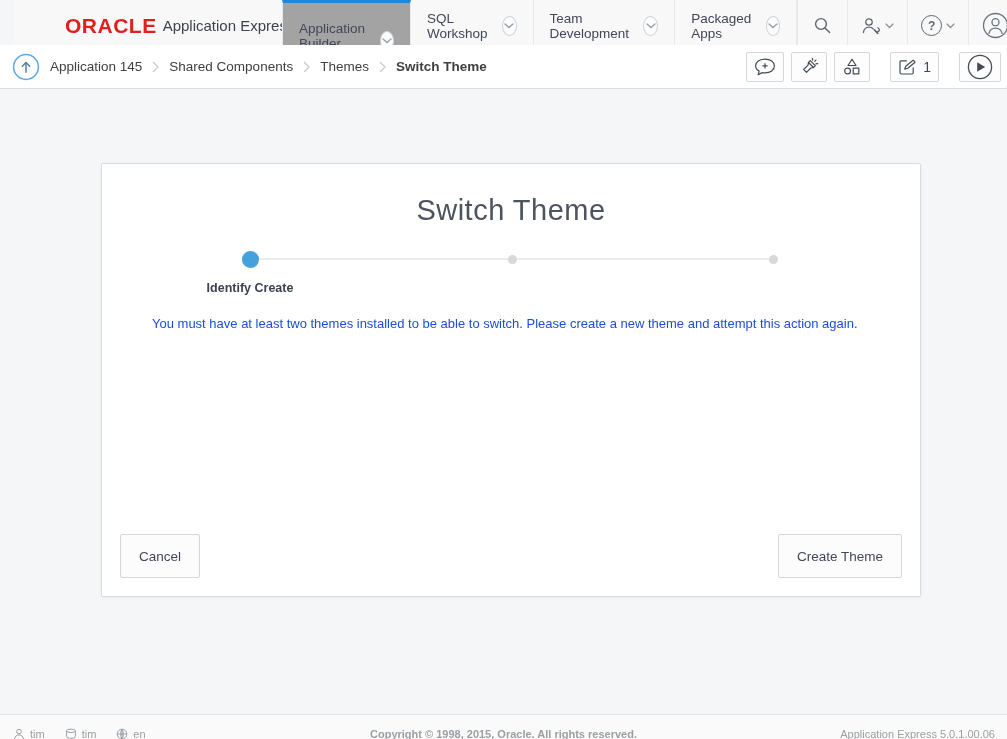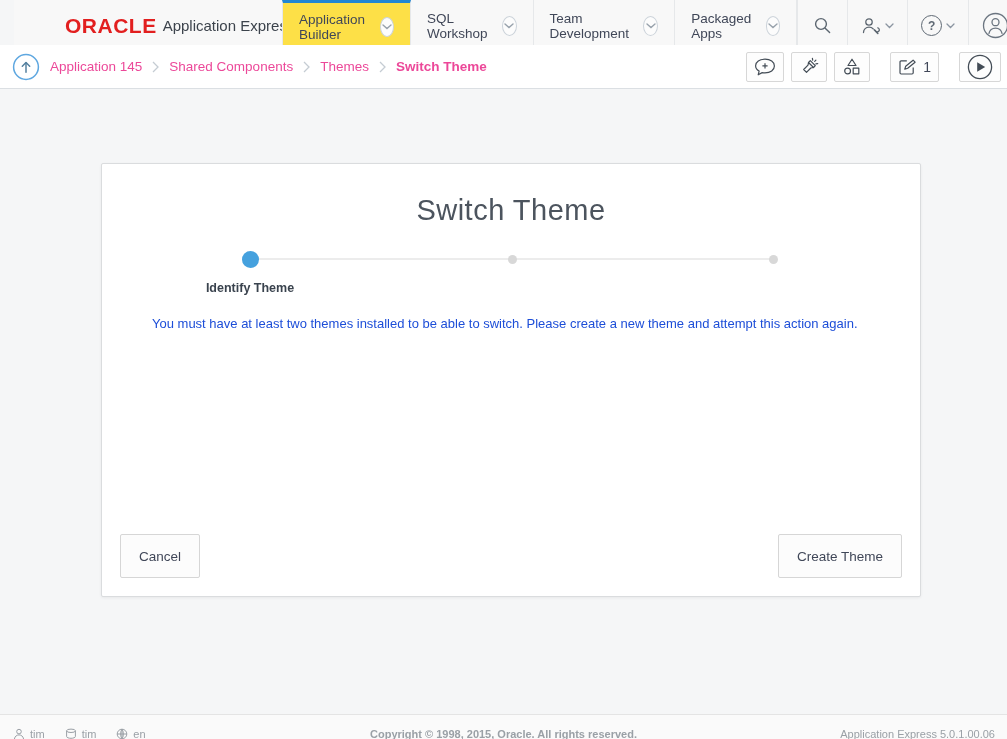--- a/index.html
+++ b/index.html
@@ -9,36 +9,36 @@
 
   
   .navbar { position:absolute; top:0; left:14px; width:100%; height:52px;
             background:#f8f8f8; border-bottom:1px solid #e2e4e6; display:flex; align-items:stretch;padding-left:35px; }
   .logo { width:233px; display:flex; align-items:center; padding-left:16px; }
   .logo .oracle { color:#e21f1f; font-weight:bold; font-size:21px; letter-spacing:.5px; }
   .logo .suffix { color:#3c434c; font-size:15px; margin-left:6px; white-space:nowrap; }
   .tabs { display:flex; align-items:stretch; }
   .tab { display:flex; align-items:center; gap:9px; padding:0 16px; font-size:13.5px;
          color:#404758; border-right:1px solid #e6e8ea; cursor:pointer; }
-  .tab.active { background:#fde047; border-top:3px solid #2287d3; border-left:1px solid #e6e8ea; }
+  .tab.active { background:#a3a3a3; border-top:3px solid #2287d3; border-left:1px solid #e6e8ea;align-items:flex-end; }
   .chev-circle { width:20px; height:20px; border:1px solid #ccd3da; border-radius:50%;
                  display:flex; align-items:center; justify-content:center; background:#fcfcfc; }
   .nav-icons { margin-left:auto; display:flex; align-items:stretch; }
   .nav-icon-btn { display:flex; align-items:center; justify-content:center; gap:4px;
                   padding:0 13px; border-left:1px solid #e6e8ea; cursor:pointer; }
   .circle-20 { width:21px; height:21px; border:1.3px solid #5f6974; border-radius:50%;
                display:flex; align-items:center; justify-content:center;
                font-size:12px; font-weight:bold; color:#5f6974; }
 
   
   .crumbbar { position:absolute; top:45px; left:0; width:100%; height:44px; background:#fff;
               border-bottom:1px solid #dbdfe3; display:flex; align-items:center; padding:0 6px 0 12px; }
   .crumbs { display:flex; align-items:center; gap:10px; font-size:13.5px; }
   .up-btn { margin-right:10px; display:flex; cursor:pointer; }
-  .crumb { color:#ec4899; cursor:pointer; white-space:nowrap; }
+  .crumb { color:#404040; cursor:pointer; white-space:nowrap; }
   .crumb.current { font-weight:bold; cursor:default; }
   .crumb-sep { display:flex; }
   .crumb-toolbar { margin-left:auto; display:flex; align-items:center; }
   .tool-btn { height:30px; min-width:34px; background:#fdfdfd; border:1px solid #d7d7d7;
               border-radius:2px; display:flex; align-items:center; justify-content:center;
               gap:7px; padding:0 7px; margin-left:7px; cursor:pointer; }
   .tool-btn.gap { margin-left:20px; }
   .tool-btn .num { font-size:14px; color:#404758; }
 
   
@@ -263,21 +263,21 @@
   </div>
 
   <section class="card">
     <h1 class="card-title">Switch Theme</h1>
 
     <div class="wizard">
       <div class="track"></div>
       <div class="dot-current"></div>
       <div class="dot d2"></div>
       <div class="dot d3"></div>
-      <div class="step-label">Identify Theme</div>
+      <div class="step-label">Identify Create</div>
     </div>
 
     <p class="wizard-msg">You must have at least two themes installed to be able to switch. Please create a new theme and attempt this action again.</p>
 
     <button class="btn btn-cancel">Cancel</button>
 
     <div class="card-actions">
       <button class="btn">Create Theme</button>
     </div>
   </section>

